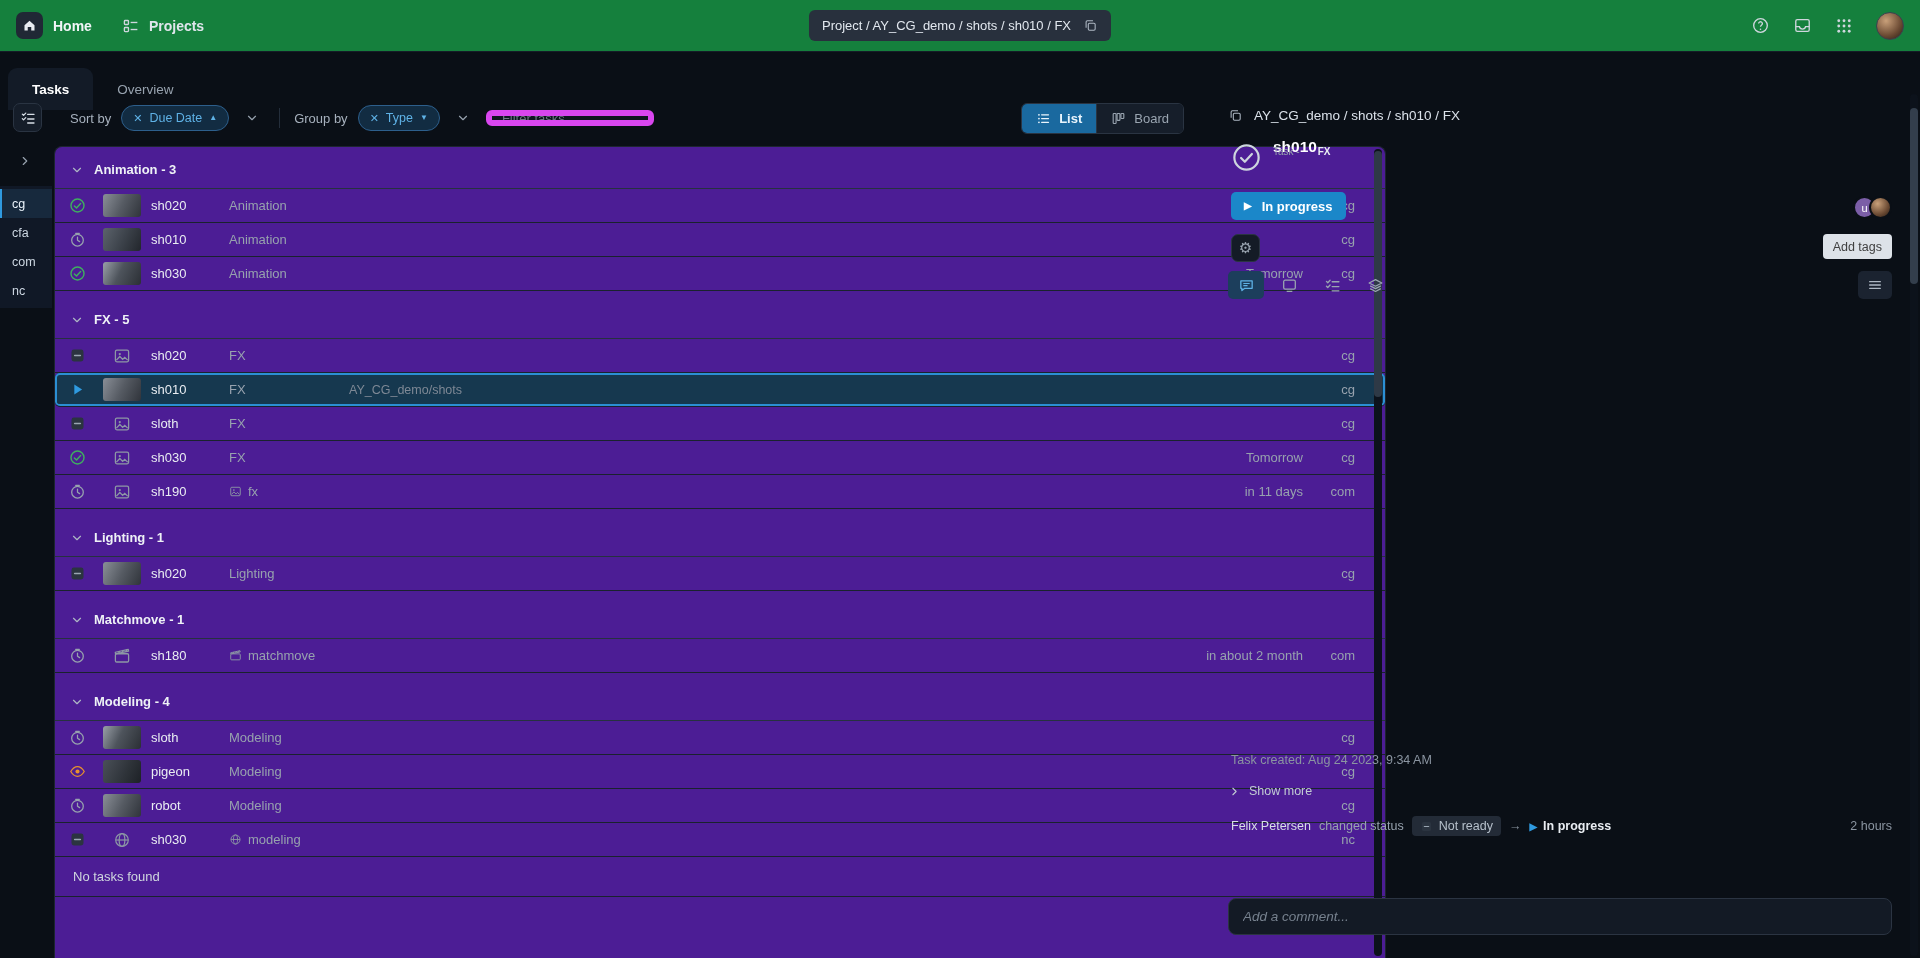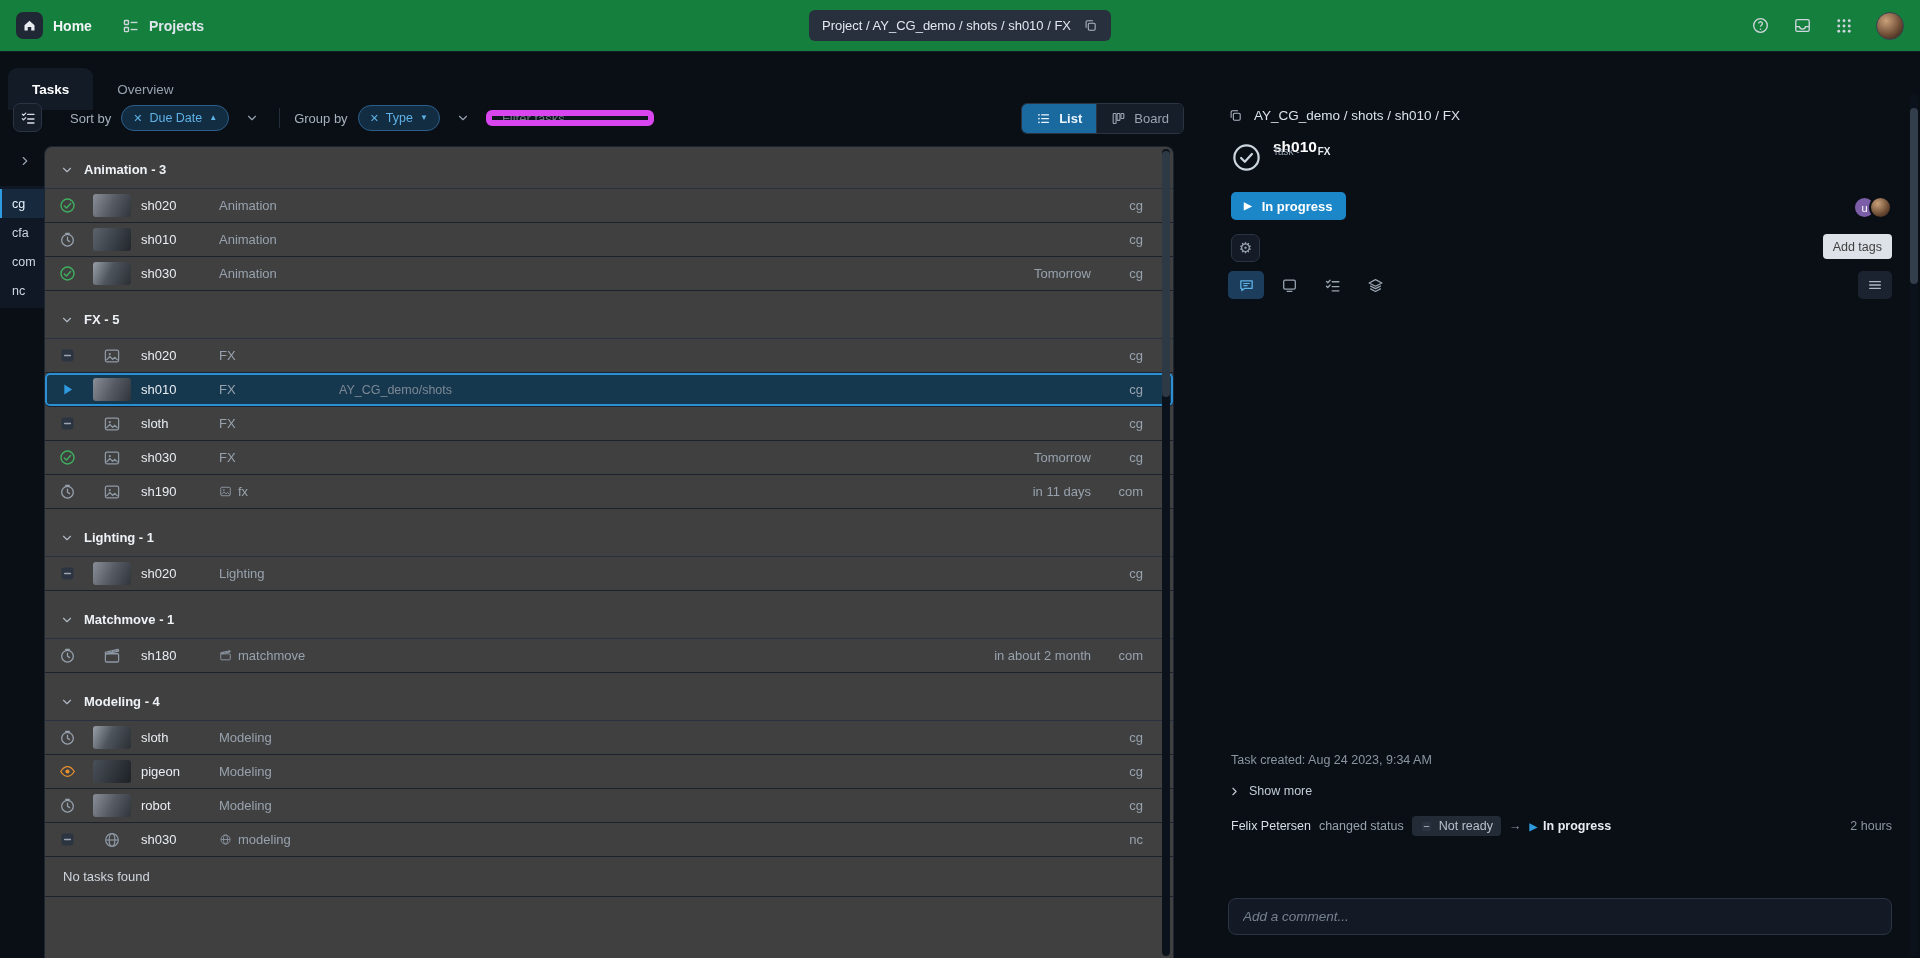--- a/index.html
+++ b/index.html
@@ -43,21 +43,21 @@
   .dd-btn{width:26px;height:26px;display:flex;align-items:center;justify-content:center;color:#97a2ae;cursor:pointer}
   .tb-divider{width:1px;height:20px;background:#242e3b;margin:0 4px}
   .filter-input{width:168px;height:16px;background:#0e151f;border:6px solid #d946ef;border-radius:6px;color:#cfd6de;font-size:13px;padding:0 10px;outline:none}
   .filter-input::placeholder{color:#6c7683}
   .segment{margin-left:auto;margin-right:14px;display:flex;border:1px solid #2a3442;border-radius:6px;overflow:hidden}
   .seg-btn{display:flex;align-items:center;gap:8px;height:29px;padding:0 14px;font-size:13px;cursor:pointer}
   .seg-list{background:#1a699f;color:#eaf5fd;font-weight:600}
   .seg-board{background:#161e2a;color:#9aa5b1;border-left:1px solid #2a3442}
 
   
-  .list-card{position:absolute;top:146px;left:44px;width:1130px;bottom:0;background:#404040;border:1px solid #1d2530;border-bottom:none;border-radius:8px 8px 0 0;overflow:hidden}
+  .list-card{position:absolute;top:146px;left:54px;width:1332px;bottom:0;background:#4c1d95;border:1px solid #1d2530;border-bottom:none;border-radius:8px 8px 0 0;overflow:hidden}
   .ghead{display:flex;align-items:center;gap:10px;height:38px;padding-left:15px;border-bottom:1px solid #273140;margin-top:10px;font-weight:700;font-size:13px;color:#eef2f6;cursor:pointer}
   .ghead:first-child{margin-top:4px}
   .gchev{color:#aeb8c4}
   .trow{display:flex;align-items:center;height:34px;border-bottom:1px solid #1a222e;font-size:13px;cursor:pointer}
   .trow.selected{background:#16384f;box-shadow:inset 0 0 0 2px #2b8fd4;border-radius:5px}
   .cell-status{width:44px;display:flex;justify-content:center}
   .cell-status .ic{width:17px;height:17px}
   .cell-thumb{width:46px;display:flex;justify-content:center;align-items:center}
   .thumb-photo{width:38px;height:23px;border-radius:3px;display:block}
   .thumb-icon{width:18px;height:18px;display:inline-flex;color:#8d98a5}

